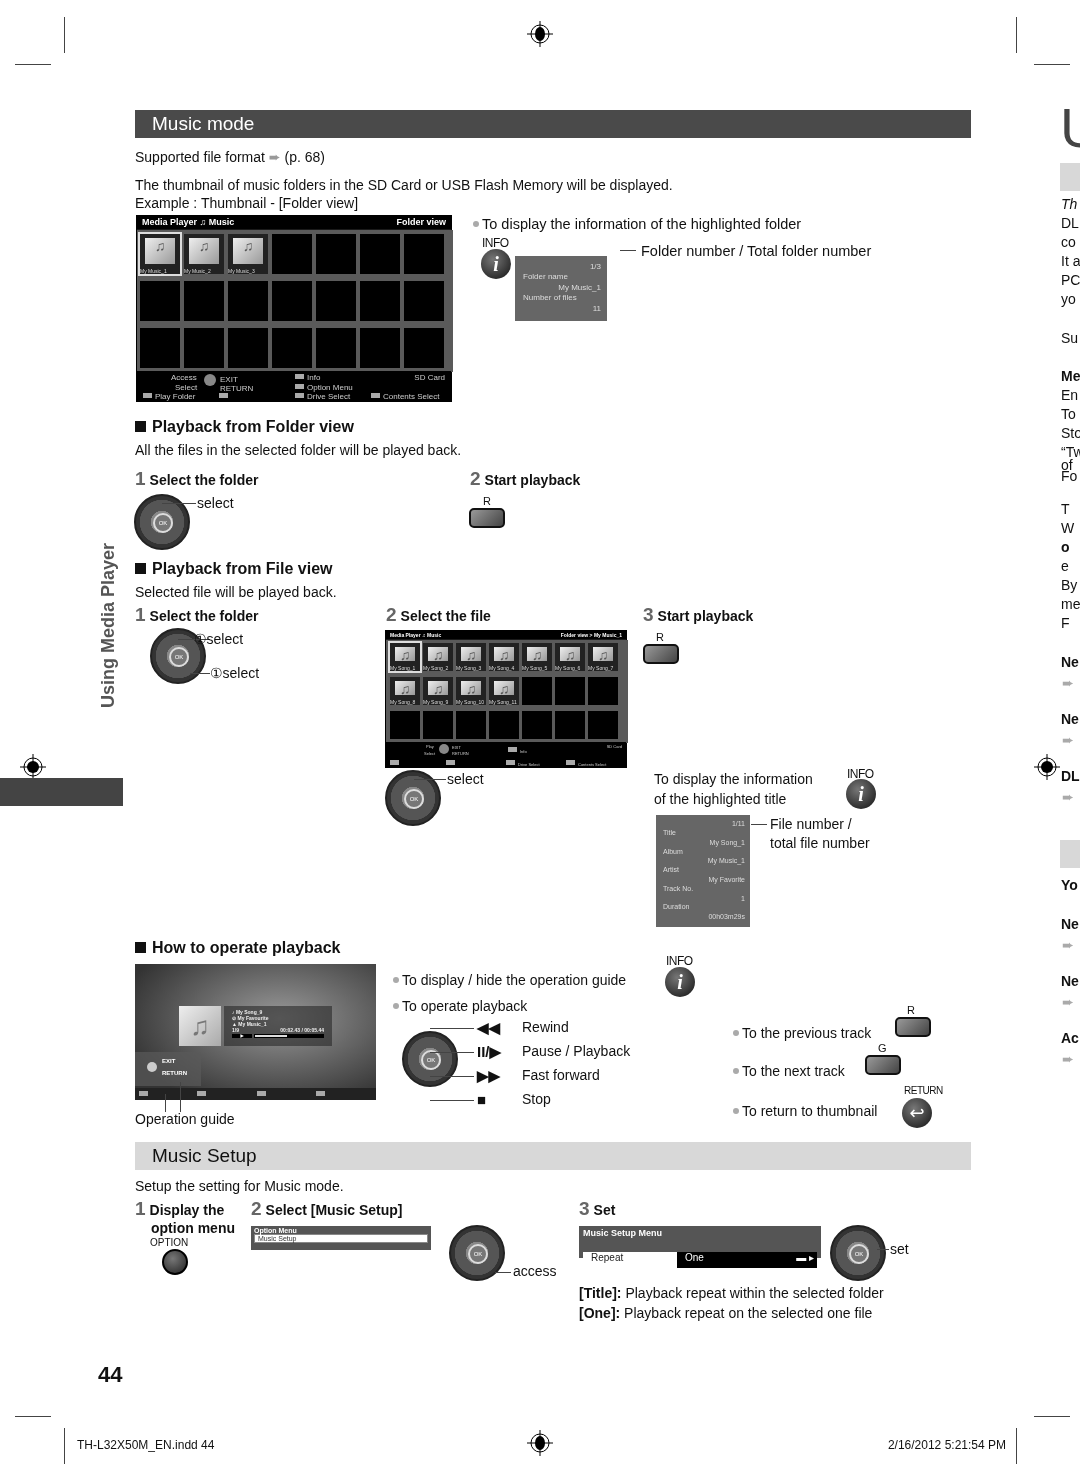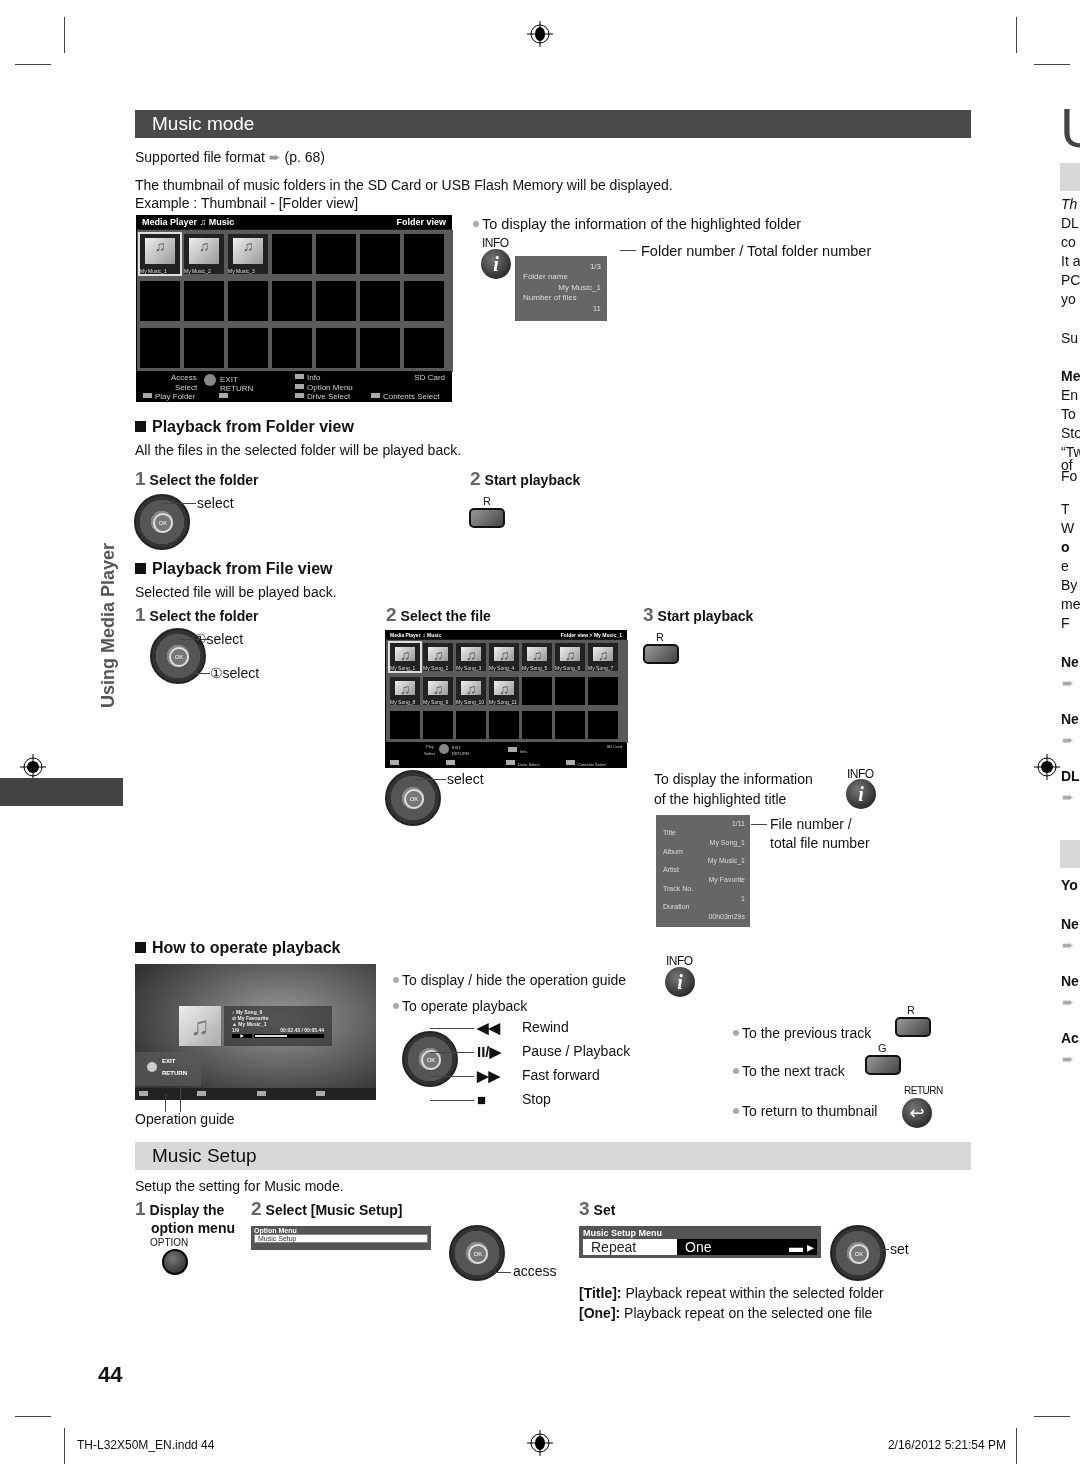--- a/index.html
+++ b/index.html
@@ -361,21 +361,21 @@
 </div>
 <div class="dpad" style="left:449px;top:1225px">
     <div class="ok">OK</div>
   </div>
 <div class="lead" style="left:495px;top:1272px;width:16px"></div>
 <div class="txt" style="left:513px;top:1263px">access</div>
 
 <div class="step" style="left:579px;top:1198px"><span class="n">3</span><span>Set</span></div>
 <div class="abs" style="left:579px;top:1226px;width:242px;height:32px;background:#555;padding:2px 4px">
   <div style="color:#fff;font-size:9px;font-weight:bold">Music Setup Menu</div>
-  <div style="display:flex;height:16px;font-size:14px;margin-top:1px">
+  <div style="display:flex;height:16px;font-size:10px;margin-top:14px">
     <div style="width:94px;background:#fff;color:#222;padding-left:8px">Repeat</div>
     <div style="flex:1;background:#000;color:#fff;padding-left:8px;display:flex;justify-content:space-between">
         <span>One</span>
         <span style="padding-right:3px">▬ ▸</span>
       </div>
   </div>
 </div>
 <div class="dpad" style="left:830px;top:1225px">
     <div class="ok">OK</div>
   </div>

